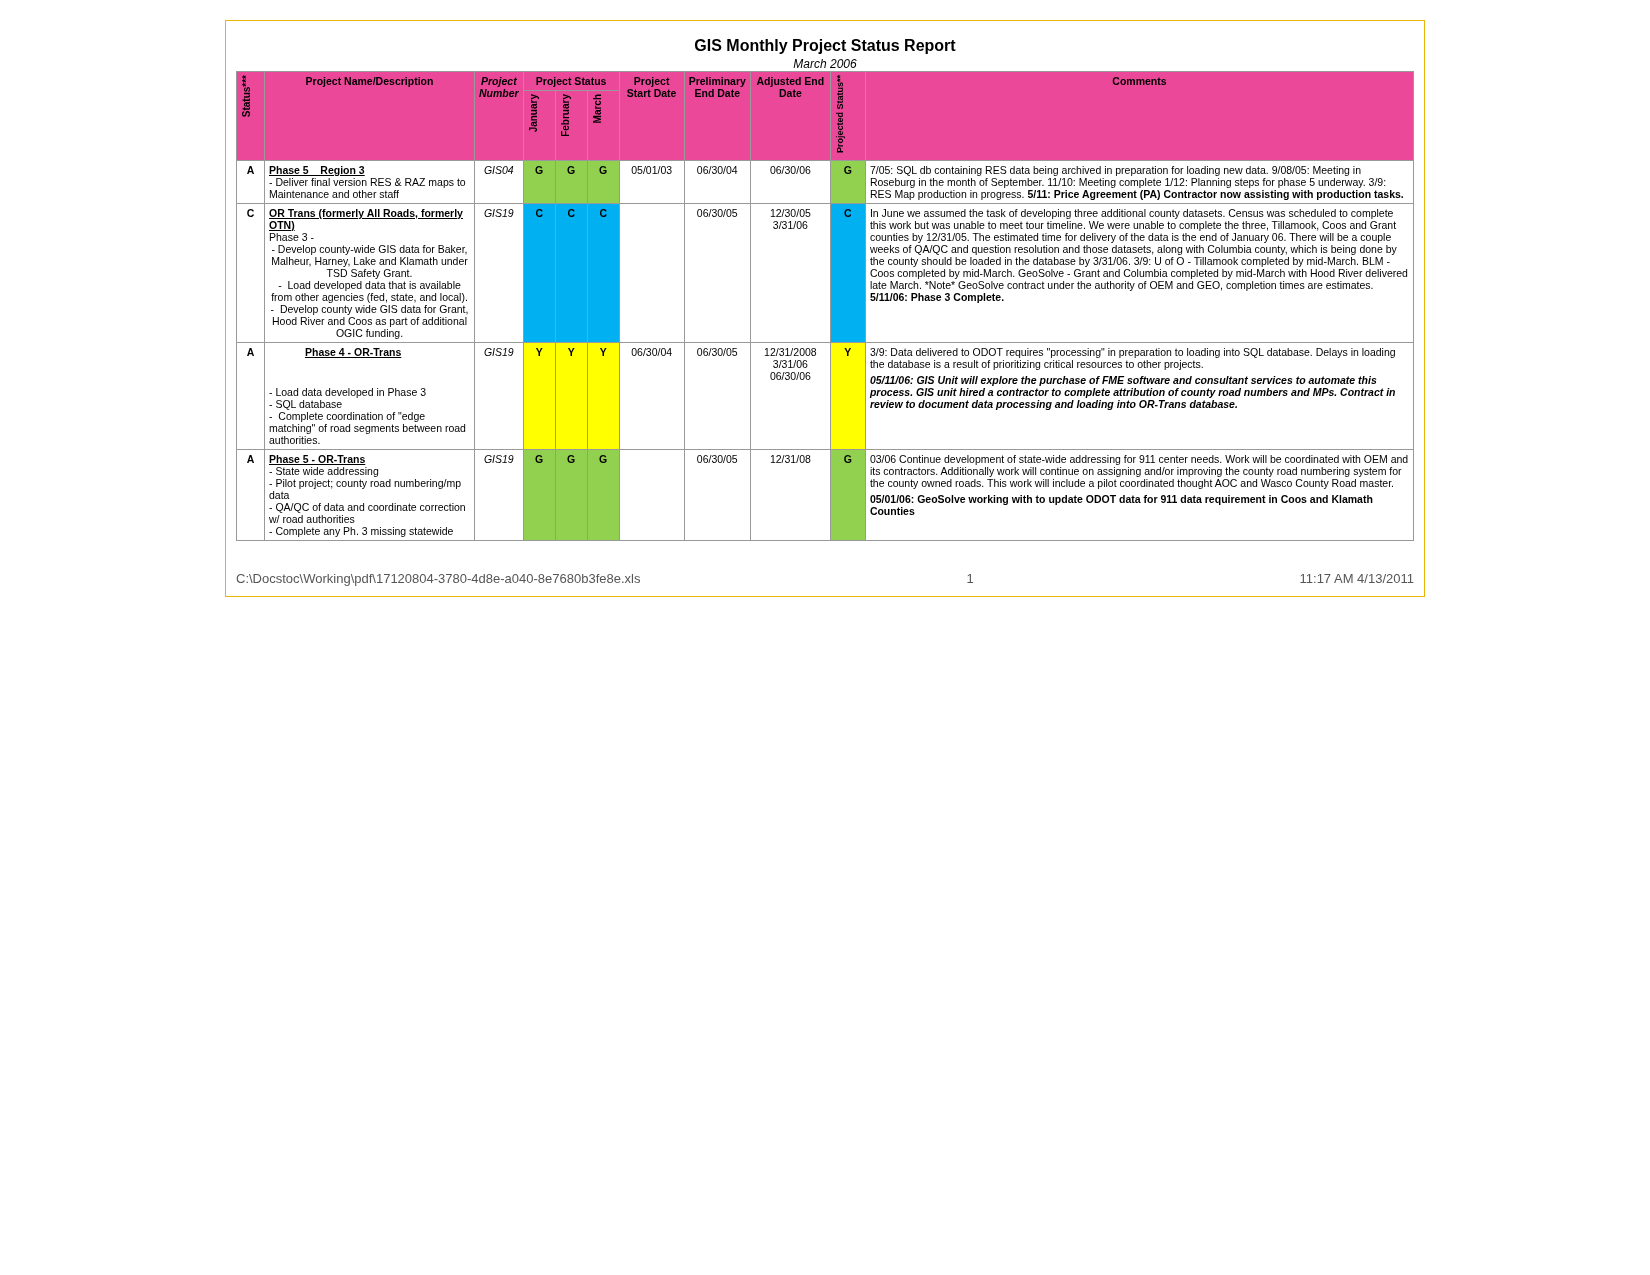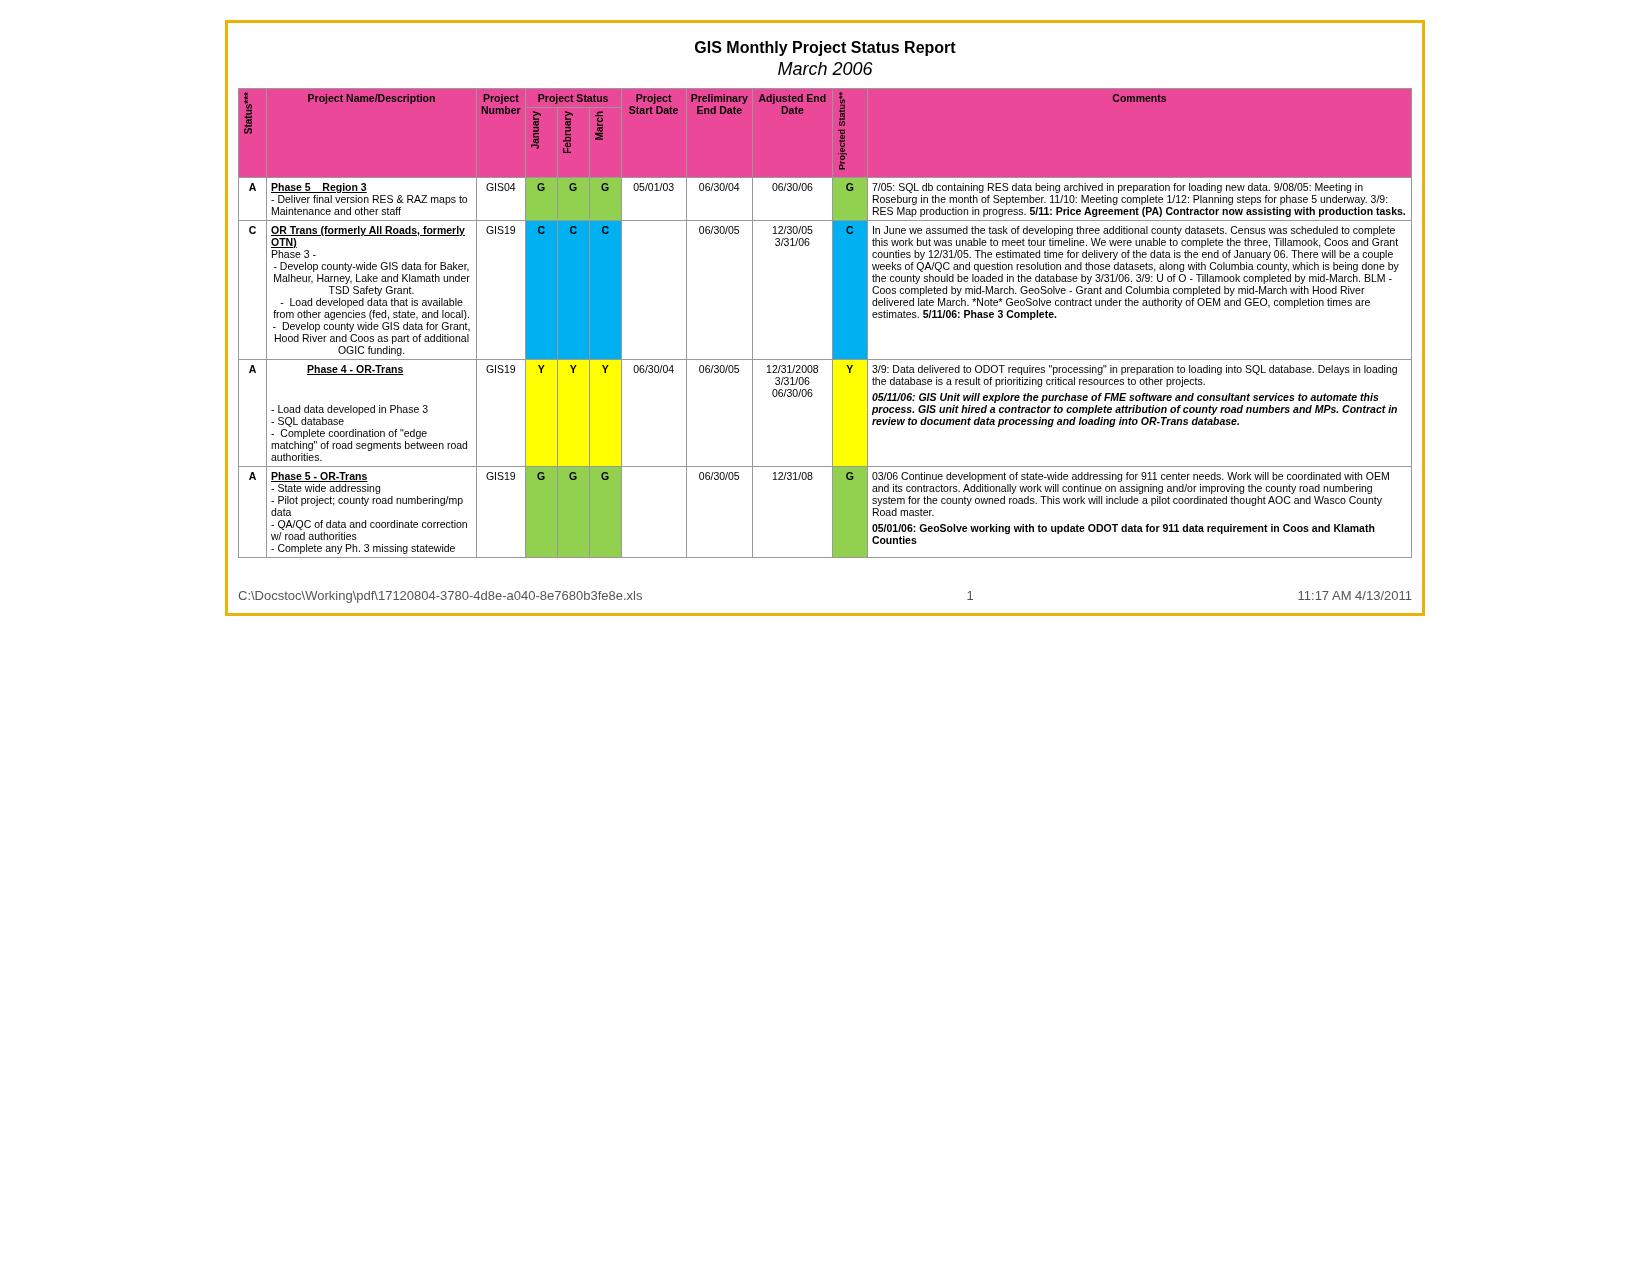--- a/index.html
+++ b/index.html
@@ -8,53 +8,53 @@
       font-size: 11px;
       background: #fff;
       color: #000;
       width: 1650px;
       min-height: 1275px;
       padding: 20px;
     }
     .page-container {
       width: 1200px;
       margin: 0 auto;
-      border: 3px solid #eab308;
+      border: 1px solid #eab308;
       padding: 10px;
     }
     .report-title {
       text-align: center;
       font-size: 16px;
       font-weight: bold;
       padding: 6px 0 2px 0;
     }
     .report-subtitle {
       text-align: center;
-      font-size: 18px;
+      font-size: 12px;
       font-style: italic;
-      padding-bottom: 8px;
+      padding-bottom: 0;
     }
     table.main-table {
       width: 100%;
       border-collapse: collapse;
       font-size: 10.5px;
     }
     table.main-table th, table.main-table td {
       border: 1px solid #999;
       padding: 3px 4px;
       vertical-align: top;
     }
     .header-group {
       background: #ec4899;
       text-align: center;
       font-weight: bold;
     }
     .col-status { width: 28px; text-align: center; }
     .col-project-name { width: 210px; }
-    .col-proj-num { width: 36px; text-align: center; }
+    .col-proj-num { width: 36px; text-align: center; font-style: italic; }
     .col-month { width: 32px; text-align: center; }
     .col-start { width: 65px; text-align: center; }
     .col-prelim { width: 65px; text-align: center; }
     .col-adj-end { width: 80px; text-align: center; }
     .col-proj-status { width: 35px; text-align: center; }
     .col-comments { width: auto; }
 
     .status-header-cell {
       writing-mode: vertical-rl;
       transform: rotate(180deg);

